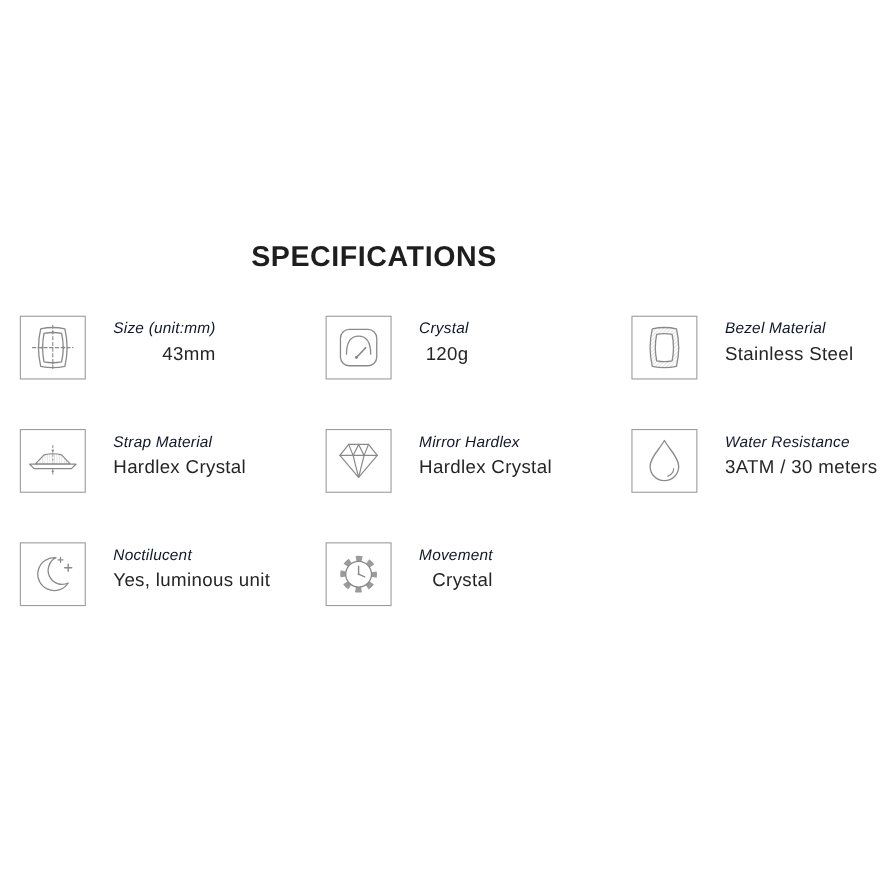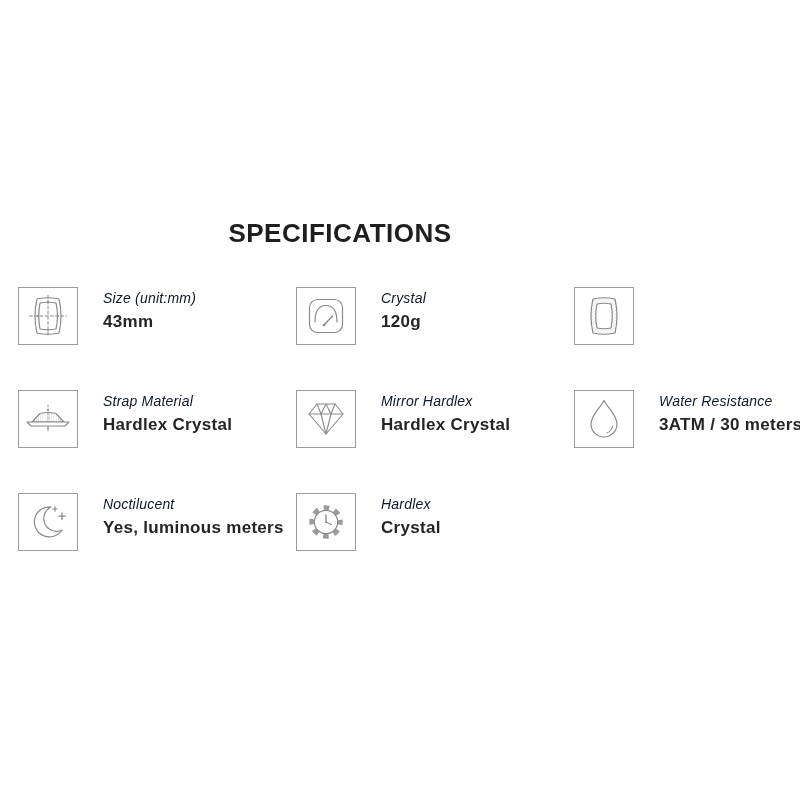--- a/index.html
+++ b/index.html
@@ -21,22 +21,22 @@
   .icon-box{
     width:58px;height:56px;flex:0 0 58px;
     border:1px solid #9c9c9c;background:#fff;
     display:flex;align-items:center;justify-content:center;
   }
   .spec-text{margin-left:25px;padding-top:4px;white-space:nowrap;}
   .spec-label{
     font-size:14px;line-height:14px;color:#0f172a;letter-spacing:0.2px;font-style:italic;
   }
   .spec-value{
-    margin-top:8px;font-size:17px;line-height:17px;font-weight:700;
-    color:#252525;letter-spacing:0.3px;
+    margin-top:8px;font-size:17px;line-height:17px;font-weight:400;
+    color:#252525;letter-spacing:0.3px;text-align:right;
   }
   svg{display:block;}
 </style>
 </head>
 <body>
 
 <div class="page">
 
   <div class="section-title">SPECIFICATIONS</div>
 
@@ -81,20 +81,24 @@
       <div class="icon-box">
         <svg width="36" height="42" viewBox="0 0 36 42" fill="none" stroke="#8a8a8a" stroke-width="1.2" stroke-linejoin="round">
           <defs>
             <pattern id="hatch-bezel" patternUnits="userSpaceOnUse" width="2.4" height="2.4" patternTransform="rotate(45)">
               <line x1="0" y1="0" x2="0" y2="2.4" stroke="#c4c4c4" stroke-width="0.8"></line>
             </pattern>
           </defs>
           <path d="M 7,4 Q 18,1.5 29,4 Q 33,21 29,38 Q 18,40.5 7,38 Q 3,21 7,4 Z" fill="url(#hatch-bezel)"></path>
           <path d="M 11,9 Q 18,7.5 25,9 Q 27.5,21 25,33 Q 18,34.5 11,33 Q 8.5,21 11,9 Z" fill="#ffffff"></path>
         </svg>
+      </div>
+      <div class="spec-text">
+        <div class="spec-label">Bezel Material</div>
+        <div class="spec-value">Stainless Steel</div>
       </div>
     </div>
 
     <div class="spec-item">
       <div class="icon-box">
         <svg width="46" height="40" viewBox="0 0 46 40" fill="none" stroke="#8a8a8a" stroke-width="1.1" stroke-linejoin="round" stroke-linecap="round">
           <defs>
             <pattern id="hatch-case" patternUnits="userSpaceOnUse" width="2.2" height="2.2">
               <line x1="0" y1="0" x2="0" y2="2.2" stroke="#c4c4c4" stroke-width="0.8"></line>
             </pattern>
@@ -144,33 +148,33 @@
     <div class="spec-item">
       <div class="icon-box">
         <svg width="40" height="40" viewBox="0 0 40 40" fill="none" stroke="#8a8a8a" stroke-width="1.2" stroke-linecap="round" stroke-linejoin="round">
           <path d="M 23,5 A 15,15 0 1 0 34,28 A 12,12 0 1 1 23,5 Z"></path>
           <path d="M 27,4.8 V 9.2 M 24.8,7 H 29.2" stroke-width="1.2"></path>
           <path d="M 34,11 V 17.4 M 30.8,14.2 H 37.2" stroke-width="1.3"></path>
         </svg>
       </div>
       <div class="spec-text">
         <div class="spec-label">Noctilucent</div>
-        <div class="spec-value">Yes, luminous meters</div>
+        <div class="spec-value">Yes, luminous unit</div>
       </div>
     </div>
 
     <div class="spec-item">
       <div class="icon-box">
         <svg width="40" height="40" viewBox="0 0 40 40" fill="none" stroke="#8a8a8a" stroke-linecap="butt">
           <circle cx="20" cy="20" r="14.2" stroke-width="5" stroke-dasharray="5.57 5.58" stroke-dashoffset="2.79" stroke-opacity="0.85"></circle>
           <circle cx="20" cy="20" r="11.7" stroke-width="1.2" fill="#ffffff"></circle>
           <path d="M 20,20 L 20,12.8 M 20,20 L 25.5,22.5" stroke-width="1.3" stroke-linecap="round"></path>
           <circle cx="20" cy="20" r="0.9" fill="#8a8a8a" stroke="none"></circle>
         </svg>
       </div>
       <div class="spec-text">
-        <div class="spec-label">Hardlex</div>
+        <div class="spec-label">Movement</div>
         <div class="spec-value">Crystal</div>
       </div>
     </div>
 
   </div>
 </div>
 
 </body></html>

